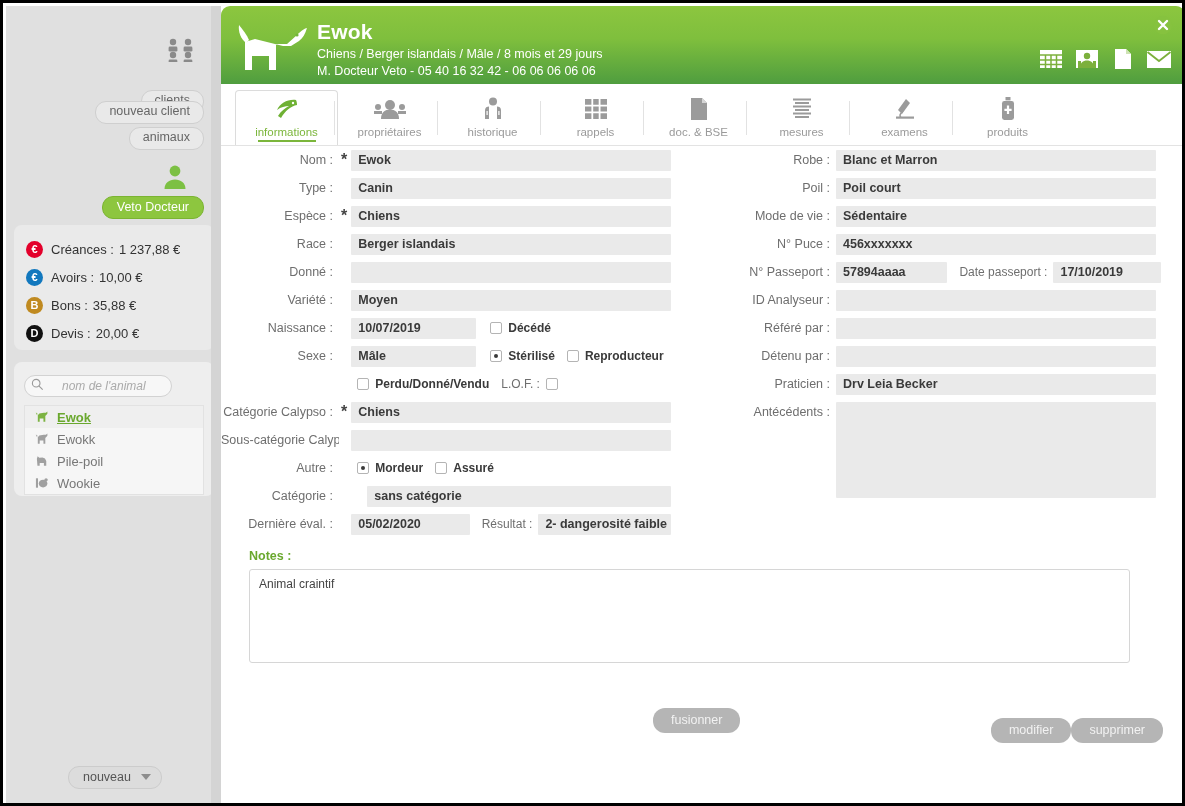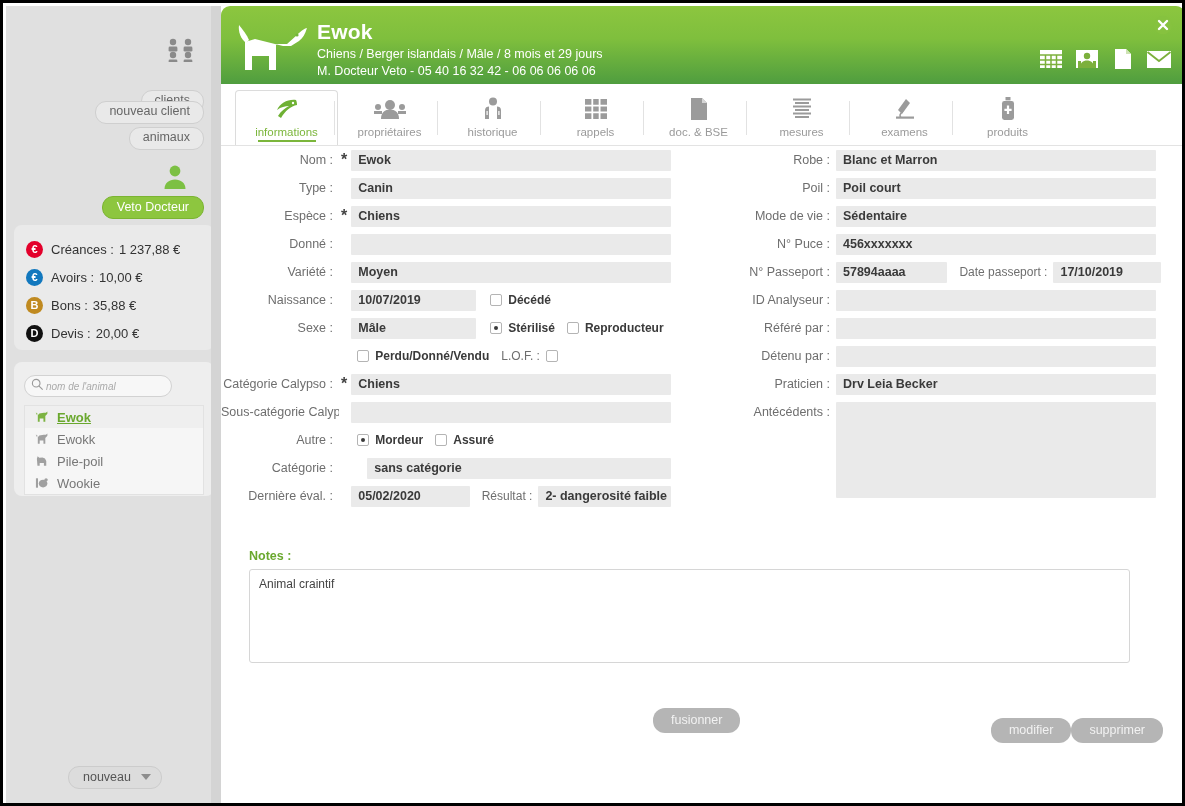--- a/index.html
+++ b/index.html
@@ -100,22 +100,22 @@
     width: 148px; height: 22px;
     background: #f7f7f7;
     border: 1px solid #d2d2d2;
     border-radius: 11px;
     display: flex; align-items: center;
     padding-left: 6px;
   }
   #search-input {
     border: none; background: transparent; outline: none;
     font-family: "Liberation Sans", sans-serif;
-    font-size: 10px; font-style: italic;
-    color: #999; width: 112px; margin-left: 0;
+    font-size: 12px; font-style: italic;
+    color: #999; width: 112px; margin-left: 16px;
   }
   #search-input::placeholder { color: #aaa; font-style: italic; }
 
   #animal-list {
     position: absolute; left: 18px; top: 399px;
     width: 180px;
     background: #f6f6f6;
     border: 1px solid #e2e2e2;
   }
   .animal-row {
@@ -651,20 +651,25 @@
           <span class="req" style="visibility:hidden">*</span>
           <span class="finput" style="margin-left:4px">Canin</span>
         </div>
 
         <div class="frow">
           <span class="flabel">Espèce :</span>
           <span class="req">*</span>
           <span class="finput" style="margin-left:4px">Chiens</span>
         </div>
 
+        <div class="frow">
+          <span class="flabel">Race :</span>
+          <span class="req" style="visibility:hidden">*</span>
+          <span class="finput" style="margin-left:4px">Berger islandais</span>
+        </div>
 
         <div class="frow">
           <span class="flabel">Donné :</span>
           <span class="req" style="visibility:hidden">*</span>
           <span class="finput" style="margin-left:4px"></span>
         </div>
 
         <div class="frow">
           <span class="flabel">Variété :</span>
           <span class="req" style="visibility:hidden">*</span>

